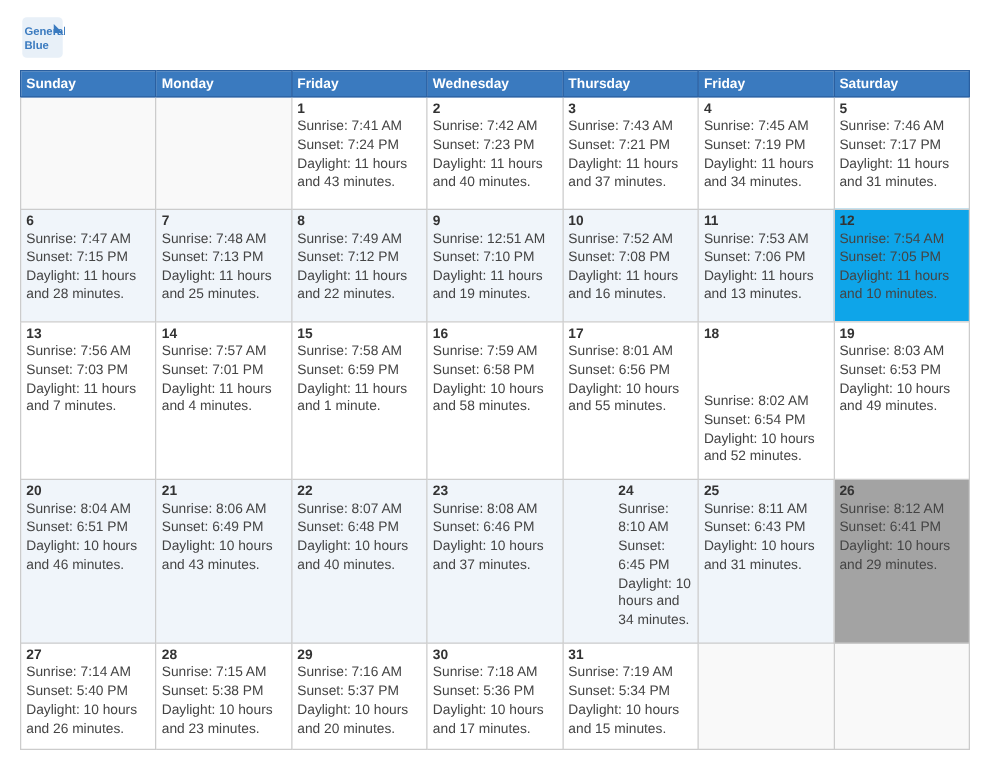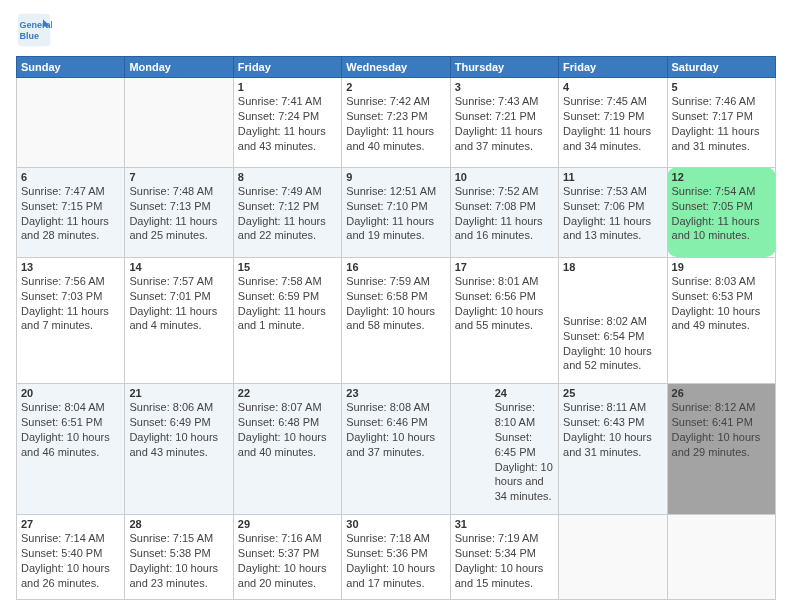--- a/index.html
+++ b/index.html
@@ -200,21 +200,21 @@
             <div class="cell-info" style="white-space: pre-line;">Sunrise: 7:52 AM
 Sunset: 7:08 PM
 Daylight: 11 hours and 16 minutes.</div>
           </td>
           <td style="background: rgb(240, 245, 250);">
             <span class="day-num">11</span>
             <div class="cell-info" style="white-space: pre-line;">Sunrise: 7:53 AM
 Sunset: 7:06 PM
 Daylight: 11 hours and 13 minutes.</div>
           </td>
-          <td style="background: #86efac; border-radius: 10px;">
+          <td style="background: #0ea5e9;">
             <span class="day-num">12</span>
             <div class="cell-info" style="white-space: pre-line;">Sunrise: 7:54 AM
 Sunset: 7:05 PM
 Daylight: 11 hours and 10 minutes.</div>
           </td>
         </tr>
         <tr>
           <td>
             <span class="day-num">13</span>
             <div class="cell-info" style="white-space: pre-line;">Sunrise: 7:56 AM

